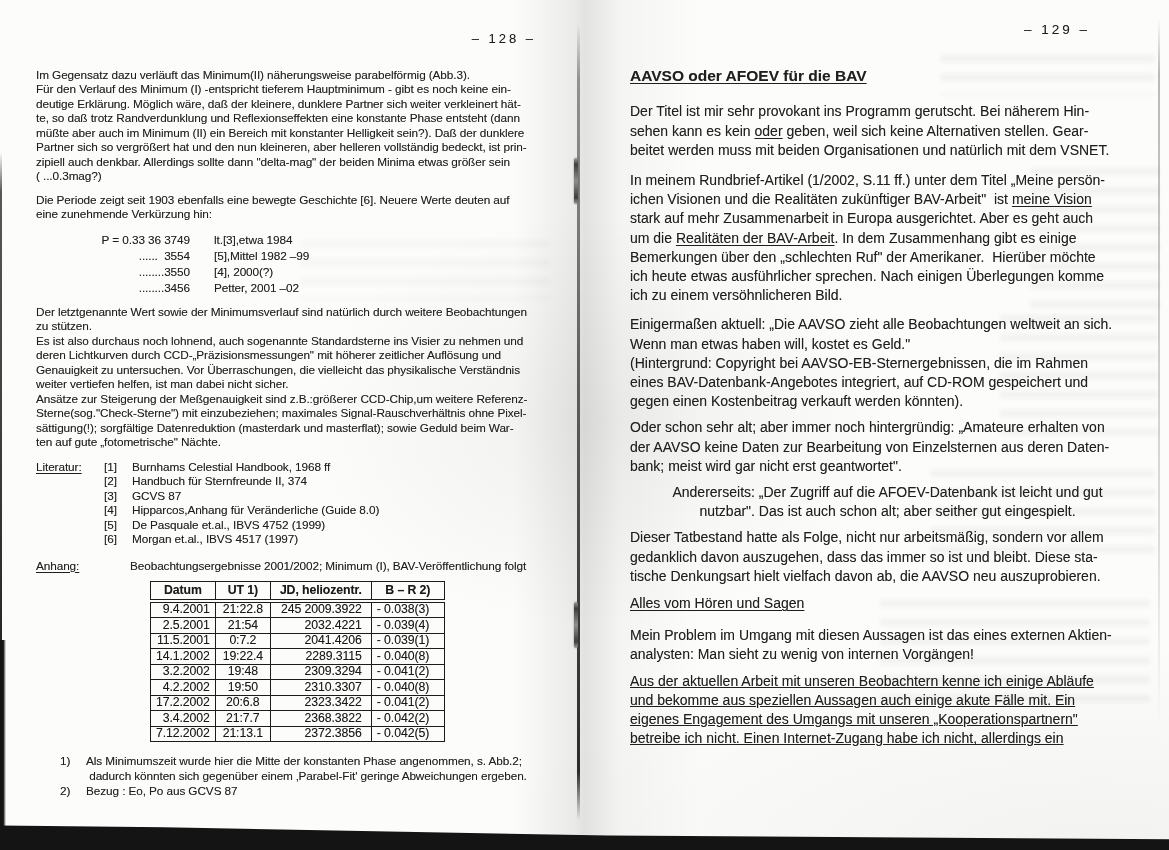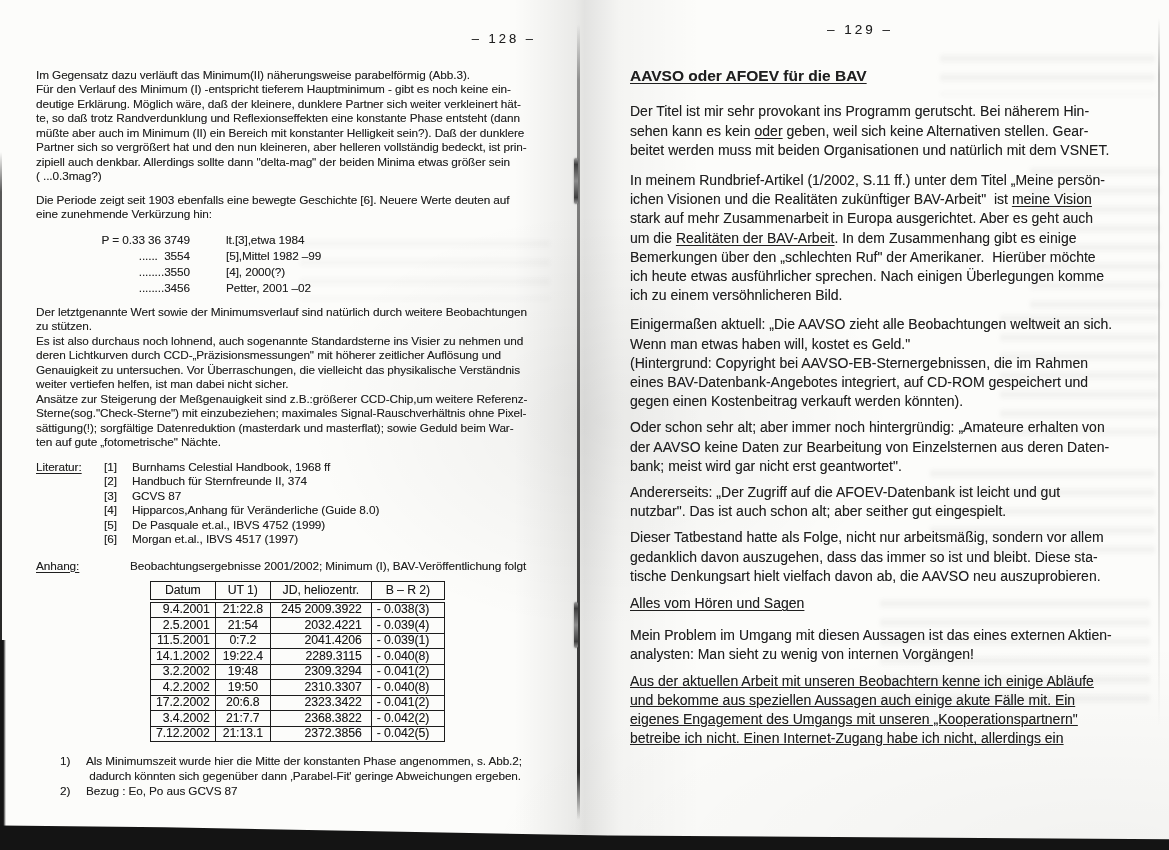--- a/index.html
+++ b/index.html
@@ -44,51 +44,51 @@
   .para{white-space:pre-wrap;}
   .u{text-decoration:underline;text-underline-offset:2px;text-decoration-thickness:1px;}
   
   #page-left{position:absolute;left:36px;top:32px;width:560px;
     font-size:11.8px;line-height:14.5px;letter-spacing:-0.1px;
     text-shadow:0 0 0.5px rgba(0,0,0,0.35);}
   .pl-num{width:500px;text-align:right;font-size:13px;letter-spacing:3px;}
   .pl-p1{margin-top:21px;}
   .pl-p2{margin-top:9px;}
   .period{margin-top:10px;margin-left:12px;display:grid;
-    grid-template-columns:142px auto;column-gap:36px;line-height:16px;}
+    grid-template-columns:142px auto;column-gap:24px;line-height:16px;}
   .period .c1{text-align:right;white-space:pre;}
   .pl-p3{margin-top:9px;}
   .lit{margin-top:10px;display:flex;}
   .lit-label{width:68px;flex:none;}
   .lit-row{display:grid;grid-template-columns:28px auto;}
   .anhang{margin-top:12px;display:flex;}
   .anhang-label{width:94px;flex:none;}
   .tbl-wrap{margin-top:8px;margin-left:114px;}
   table{border-collapse:collapse;font-size:12.3px;line-height:13.5px;
     color:#191919;text-shadow:0 0 0.5px rgba(0,0,0,0.35);}
   th,td{border:1.4px solid #1c1c1c;padding:0.5px 5px;}
-  th{font-weight:normal;text-align:center;border-bottom:4.5px double #1c1c1c;padding:1.5px 8px;}
+  th{font-weight:bold;text-align:center;border-bottom:4.5px double #1c1c1c;padding:1.5px 8px;}
   td.c-datum{text-align:right;min-width:52px;margin-left:24px;}
   td.c-ut{text-align:center;min-width:44px;}
   td.c-jd{text-align:right;min-width:86px;padding-right:9px;}
   td.c-br{text-align:left;min-width:62px;}
   .fnotes{margin-top:12px;margin-left:24px;line-height:15px;}
   .fnote{display:grid;grid-template-columns:26px auto;}
   
   #page-right{position:absolute;left:630px;top:20px;width:515px;
     font-size:14px;line-height:19.2px;
     text-shadow:0 0 0.5px rgba(0,0,0,0.35);}
-  .pr-num{width:460px;text-align:center;font-size:13.5px;letter-spacing:3px;}
+  .pr-num{width:460px;text-align:right;font-size:13.5px;letter-spacing:3px;}
   .pr-heading{margin-top:27px;font-size:15.5px;font-weight:bold;}
   .pr-p1{margin-top:17px;}
   .pr-p2{margin-top:11px;}
   .pr-sub1{margin-top:13px;}
   .pr-p3{margin-top:10px;}
   .pr-p4{margin-top:7px;}
-  .pr-p5{margin-top:7px;}
+  .pr-p5{margin-top:7px;text-align:center;}
   .pr-p6{margin-top:7px;}
   .pr-sub2{margin-top:8px;}
   .pr-p7{margin-top:13px;}
   .pr-p8{margin-top:7px;text-decoration:underline;}
 </style>
 </head>
 <body>
 
 <div class="artifact paper-shade"></div>
 <div class="artifact ghost" style="left:940px;top:55px;width:215px;height:40px;"></div>
@@ -242,21 +242,21 @@
             <td class="c-br">- 0.042(5)</td>
           </tr>
       </tbody>
     </table>
   </div>
 
   <div class="fnotes">
     <div class="fnote">
         <span>1)</span>
         <span class="para">Als Minimumszeit wurde hier die Mitte der konstanten Phase angenommen, s. Abb.2;
- dadurch könnten sich gegenüber dann ‚Parabel-Fit' geringe Abweichungen ergeben.</span>
+ dadurch könnten sich gegenüber einem ‚Parabel-Fit' geringe Abweichungen ergeben.</span>
       </div>
     <div class="fnote">
         <span>2)</span>
         <span class="para">Bezug : Eo, Po aus GCVS 87</span>
       </div>
   </div>
 </div>
 
 <div id="page-right">
   <div class="pr-num">–  129  –</div>

